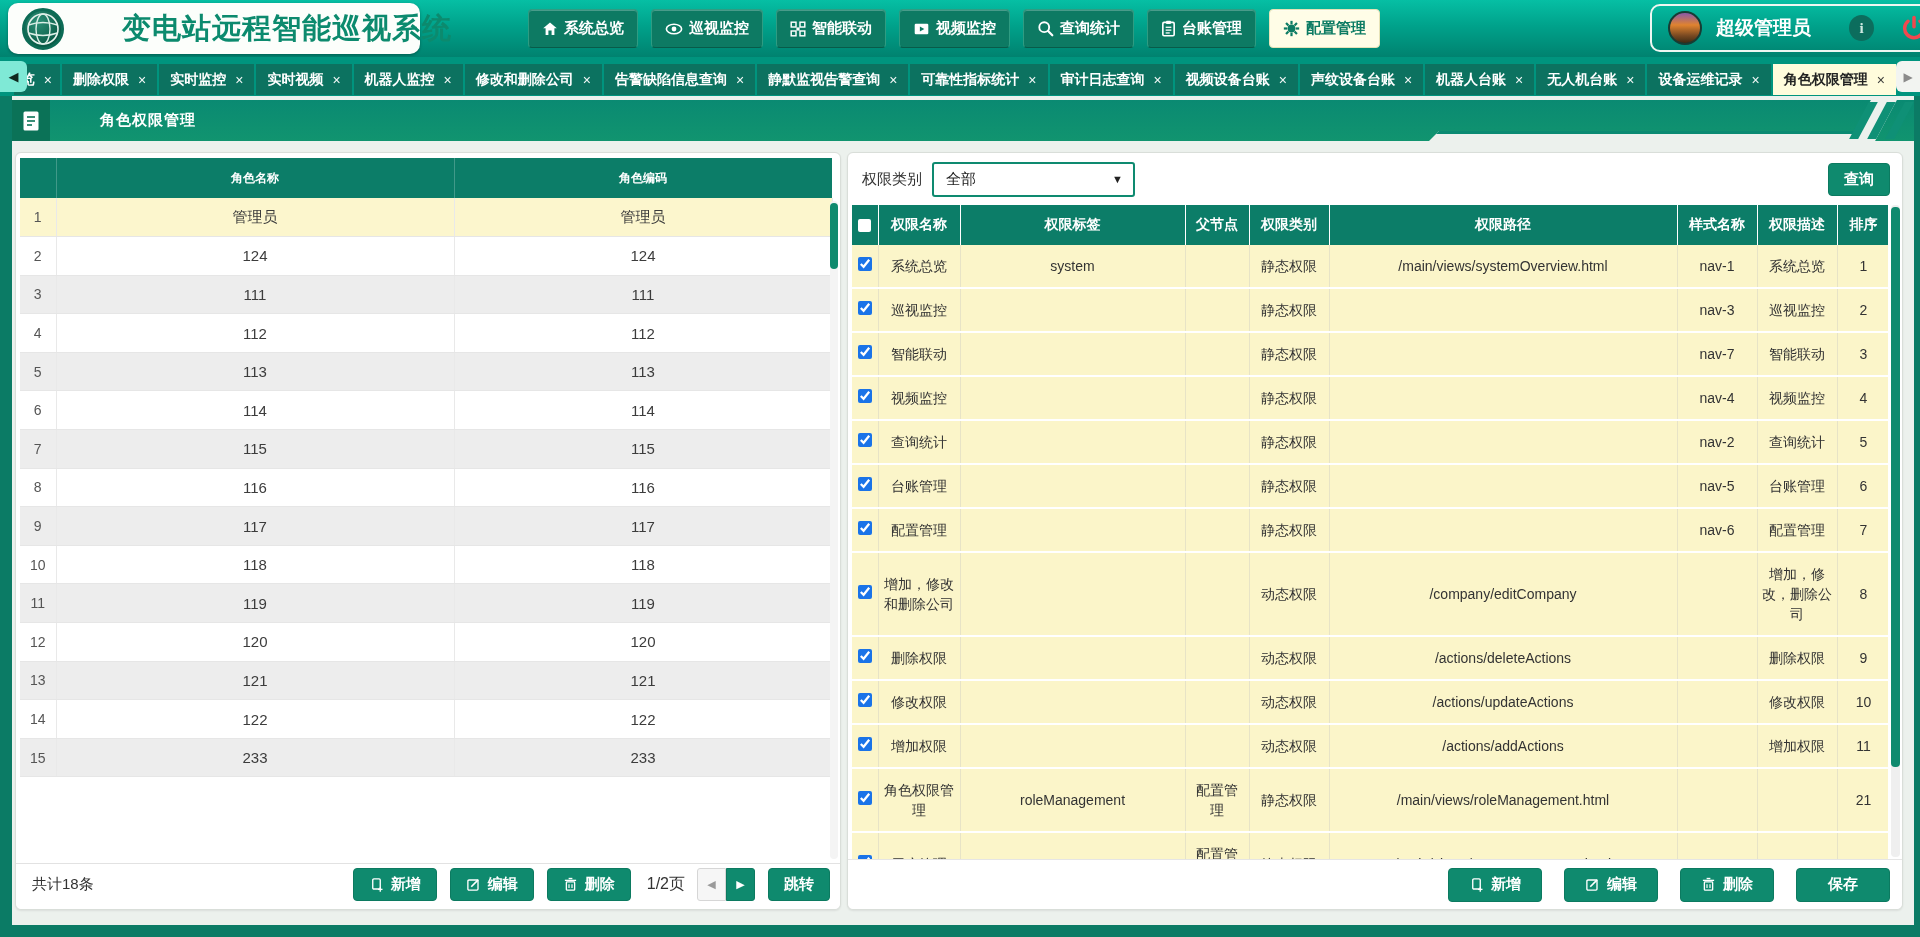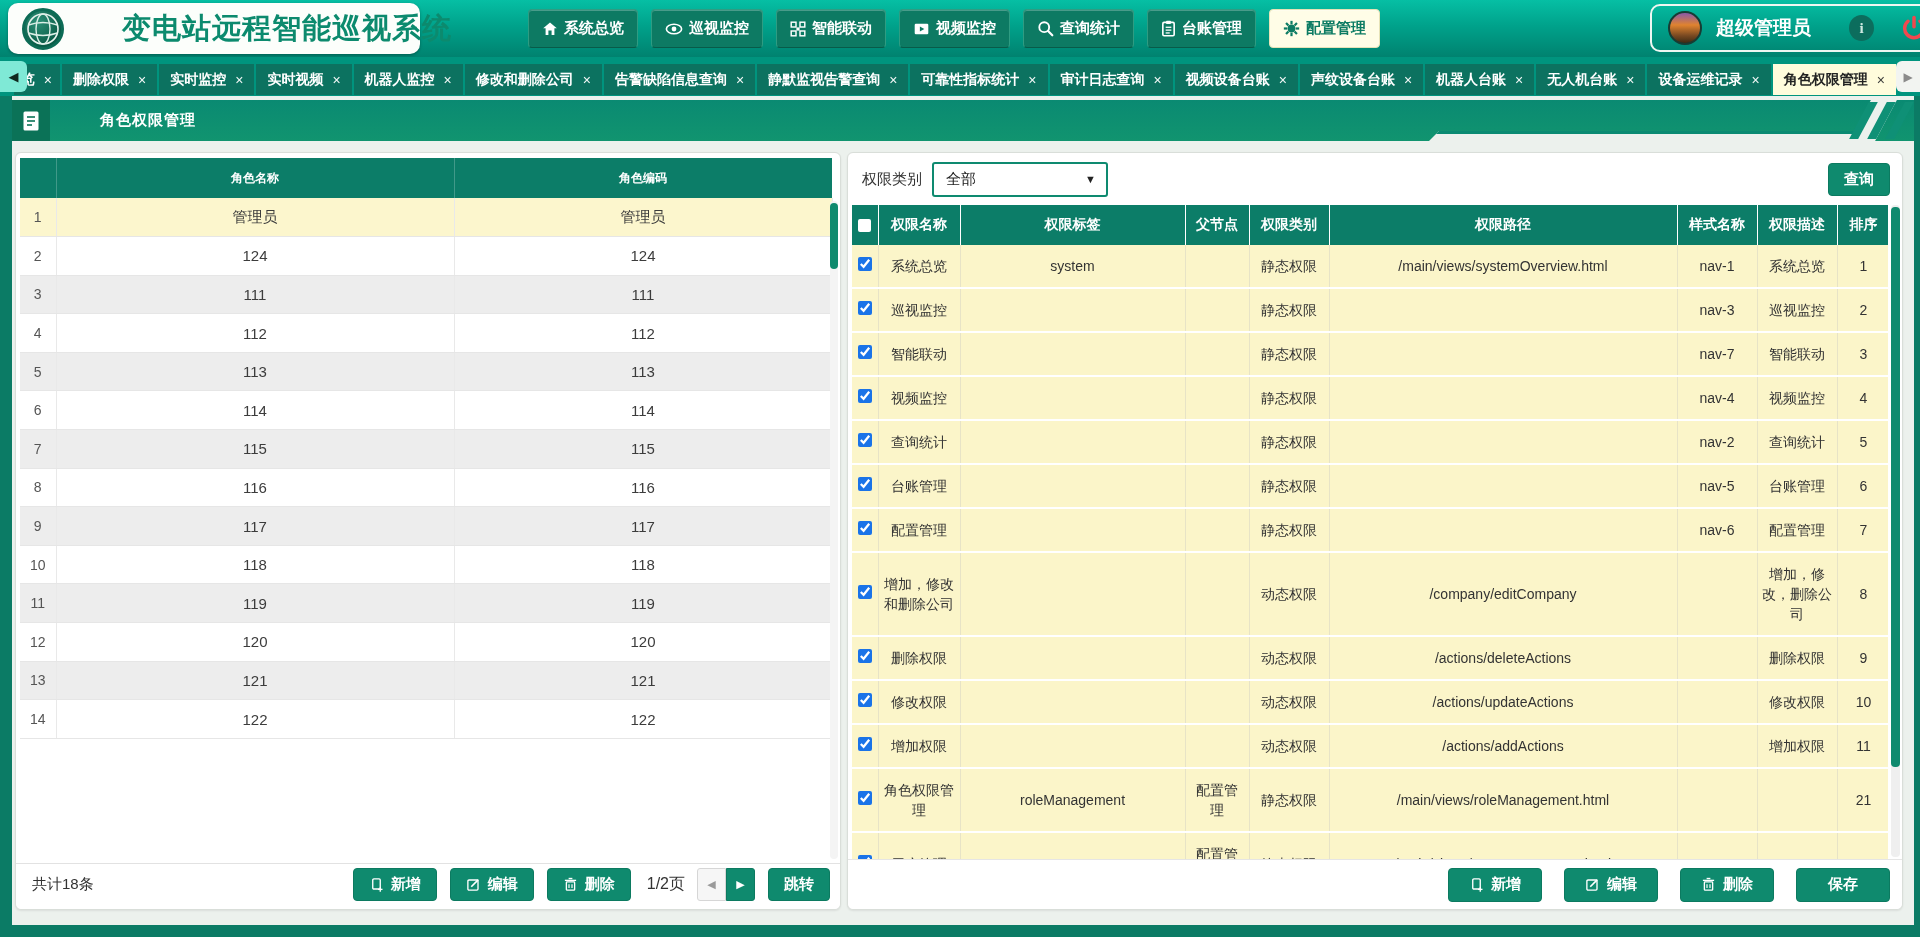--- a/index.html
+++ b/index.html
@@ -88,21 +88,21 @@
   .pager { display:flex; margin-left:12px; }
   .page-prev { width:29px; height:33px; background:#f6f6f6; border:1px solid #d6d6d6; border-radius:3px 0 0 3px;
     color:#9a9a9a; font-size:11px; display:flex; align-items:center; justify-content:center; cursor:pointer; }
   .page-next { width:29px; height:33px; background:#0f8a6e; border:1px solid #0c7a60; border-radius:0 3px 3px 0;
     color:#fff; font-size:11px; display:flex; align-items:center; justify-content:center; cursor:pointer; }
   .jump-btn { margin-left:3px; }
 
   
   .filter-row { position:absolute; left:0; top:0; width:100%; height:52px; display:flex; align-items:center; padding:0 12px 0 14px; }
   .filter-label { font-size:15px; color:#333; }
-  .perm-select { margin-left:10px; width:176px; height:35px; background:#fff; border:2px solid #0e8a70; border-radius:3px;
+  .perm-select { margin-left:10px; width:203px; height:35px; background:#fff; border:2px solid #0e8a70; border-radius:3px;
     display:flex; align-items:center; justify-content:space-between; padding:0 10px 0 12px; font-size:15px; color:#222; cursor:pointer; }
   .perm-select .chev { font-size:11px; color:#222; }
   .query-btn { position:absolute; right:12px; top:10px; }
 
   .perm-wrap { position:absolute; left:4px; top:52px; right:14px; bottom:50px; overflow:hidden; }
   .perm-table { width:1038px; border-collapse:collapse; table-layout:fixed; }
   .perm-table th { background:#0c7d68; color:#fff; font-size:14px; font-weight:bold; height:40px; padding:0 2px;
     border-right:1px solid rgba(255,255,255,.22); overflow:hidden; }
   .perm-table td { background:#fbf5c9; text-align:center; font-size:14px; color:#333; line-height:20px;
     padding:11px 4px; border-bottom:2px solid #fff; border-right:1px solid #e7e3c6; overflow:hidden; word-break:break-all; }
@@ -393,20 +393,25 @@
             </tr>
             <tr class="odd">
               <td>13</td>
               <td>121</td>
               <td>121</td>
             </tr>
             <tr class="even">
               <td>14</td>
               <td>122</td>
               <td>122</td>
+            </tr>
+            <tr class="odd">
+              <td>15</td>
+              <td>233</td>
+              <td>233</td>
             </tr>
           </tbody>
       </table>
       <div class="role-scroll-track"></div>
       <div class="role-scroll-thumb"></div>
 
       <div class="lf-footer">
         <div class="lf-total">共计18条</div>
         <div class="spacer"></div>
         <button class="btn-green">

